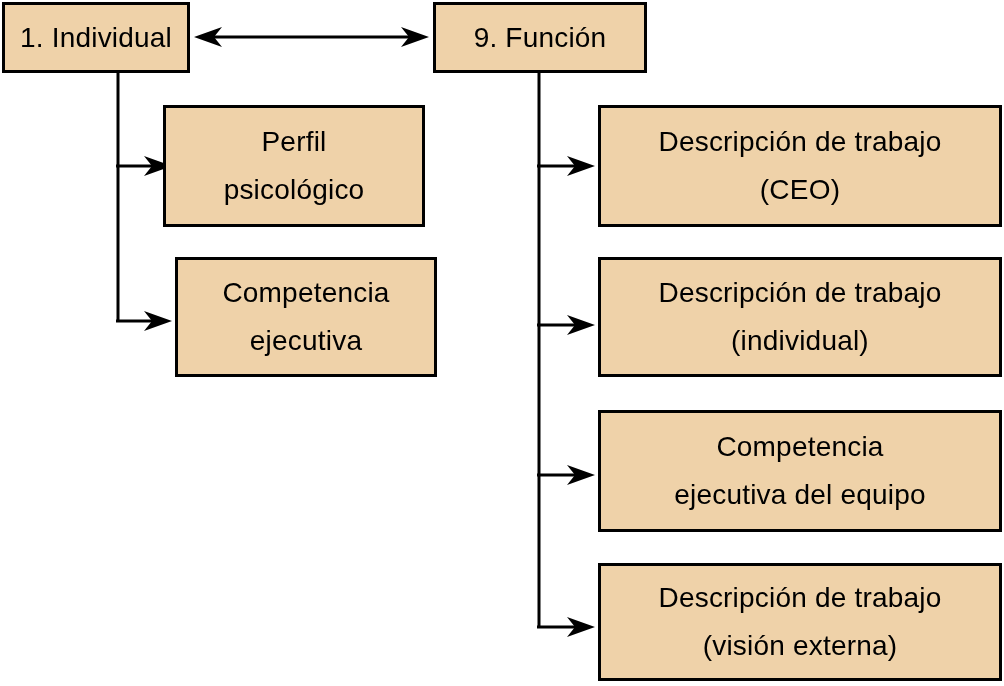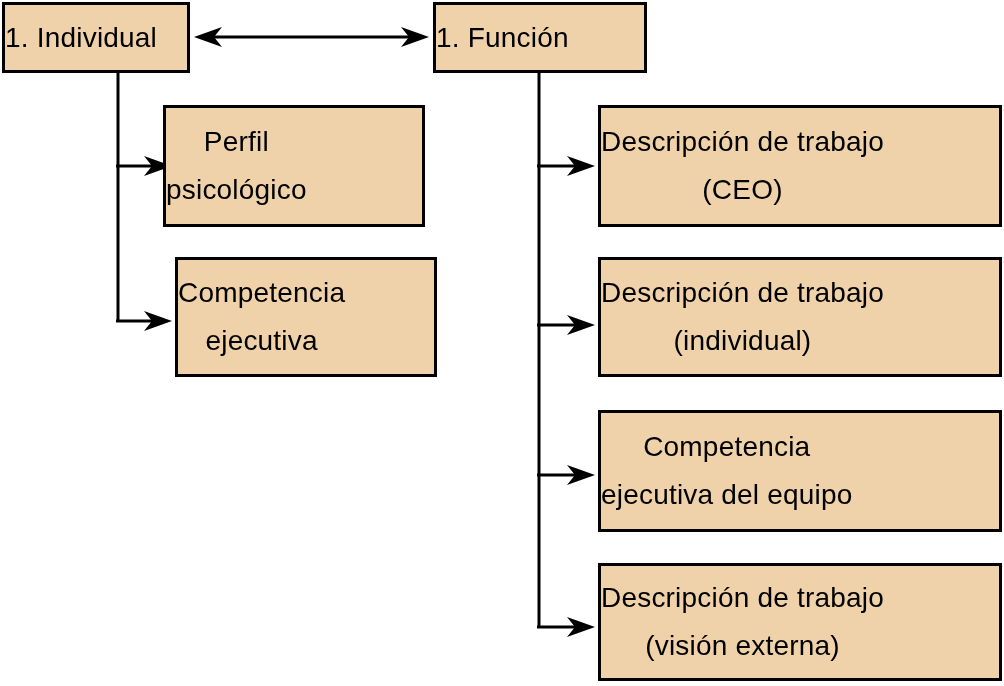--- a/index.html
+++ b/index.html
@@ -24,21 +24,21 @@
     fill: var(--connector, #000000);
     stroke: none;
   }
   .node {
     position: absolute;
     box-sizing: border-box;
     background: var(--box-fill, #efd2a9);
     border: 3px solid var(--box-border, #000000);
     display: flex;
     align-items: center;
-    justify-content: flex-start;
+    justify-content: center;
     text-align: center;
   }
   .node .label {
     white-space: pre-line;
     font-size: 28px;
     line-height: 48px;
     color: var(--text, #000000);
     letter-spacing: 0.2px;
   }
   .node.root .label {
@@ -77,21 +77,21 @@
       <line x1="537" y1="627" x2="575" y2="627"></line>
       <polygon points="595,627 567,617 575,627 567,637"></polygon>
     </g>
   </svg>
 
   <div class="node root" style="left:2px; top:2px; width:188px; height:71px;">
     <span class="label">1. Individual</span>
   </div>
 
   <div class="node root" style="left:433px; top:2px; width:214px; height:71px;">
-    <span class="label">1. Función</span>
+    <span class="label">9. Función</span>
   </div>
 
   <div class="node" style="left:163px; top:105px; width:262px; height:122px;">
     <span class="label">Perfil
 psicológico</span>
   </div>
 
   <div class="node" style="left:175px; top:257px; width:262px; height:120px;">
     <span class="label">Competencia
 ejecutiva</span>

